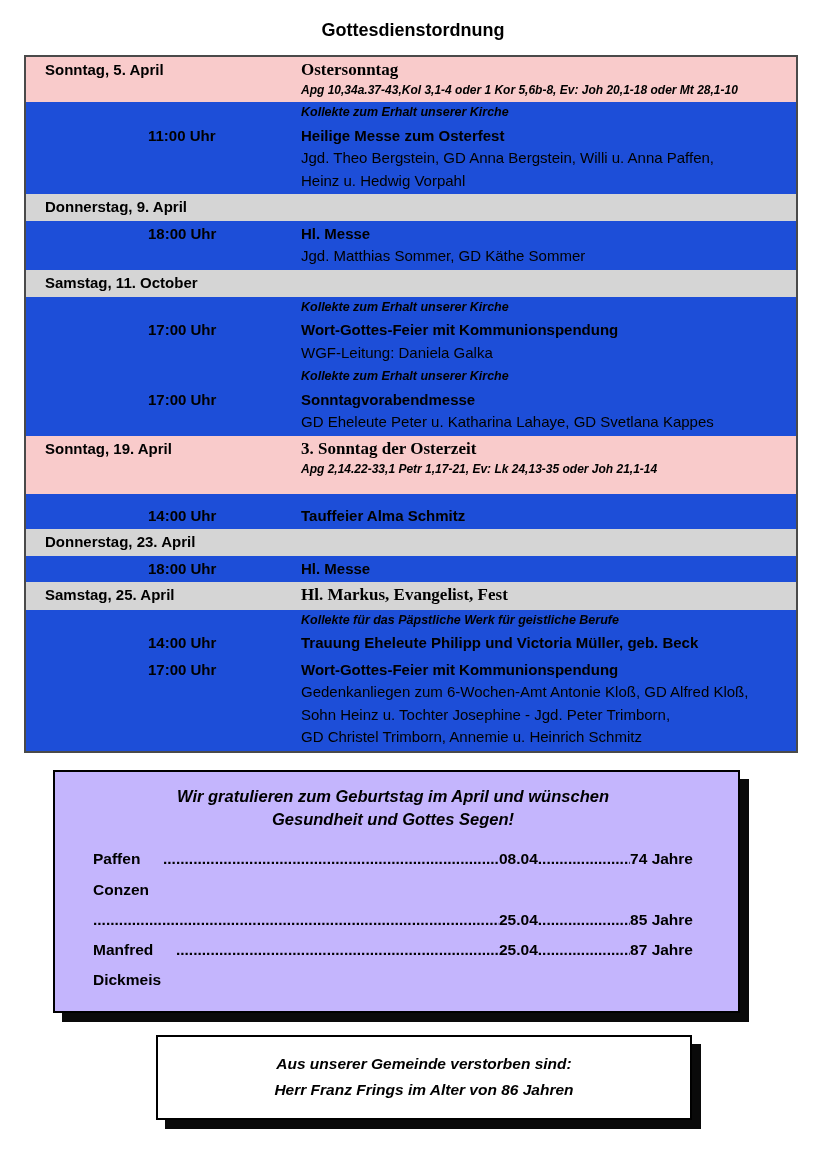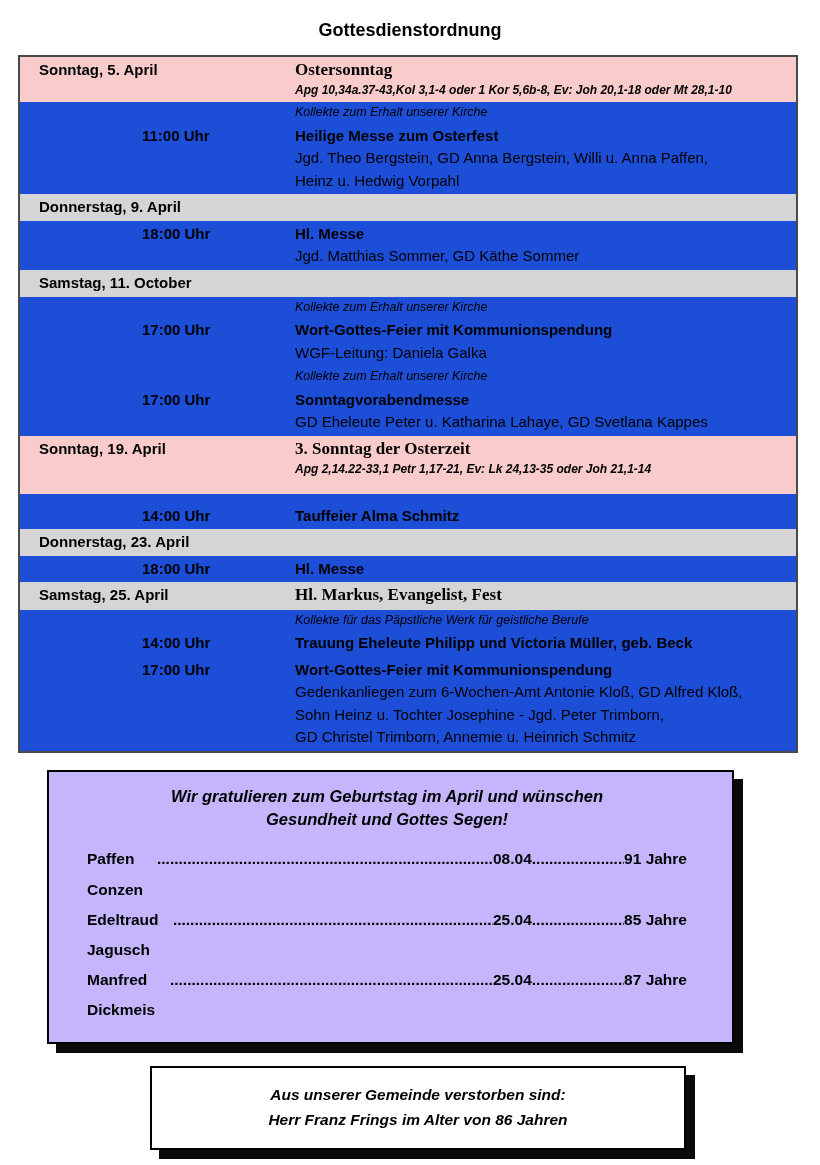--- a/index.html
+++ b/index.html
@@ -1,31 +1,31 @@
 <!DOCTYPE html>
 <html style="--pink: #f9cbcb; --gray: #d5d5d5;"><head>
 <meta charset="utf-8">
 <style>
   * { margin:0; padding:0; box-sizing:border-box; }
   html,body { width:820px; height:1165px; background:#ffffff; overflow:hidden;
               font-family:"Liberation Sans", sans-serif; color:#000; }
-  .page { position:relative; width:820px; height:1165px; }
+  .page { position:relative; width:820px; height:1165px;padding-left:6px; }
 
   .title { text-align:center; font-size:18px; font-weight:bold; padding-top:20px; letter-spacing:0; }
 
   
   .schedule { margin:14px 22px 0 18px; border:2px solid #4a4a4a; background:#1d4ed8; }
   .band { display:grid; grid-template-columns:256px 1fr; padding:2px 6px 3px 19px; align-items:start; }
   .band.pink { background:var(--pink); }
   .band.gray { background:var(--gray); }
   .band.padbottom { padding-bottom:16px; }
   .band .day { font-weight:bold; font-size:15px; line-height:1.45; }
   .band .feast { font-family:"Liberation Serif", serif; font-weight:bold; font-size:17px; line-height:1.3; }
   .band .scripture { font-size:12px; font-weight:bold; font-style:italic; line-height:1.5; }
-  .kollekte { margin-left:275px; font-size:12.5px; font-style:italic; padding:2px 0 1px; line-height:1.4; }
+  .kollekte { margin-left:275px; font-size:12.5px; font-style:italic; padding:2px 0 1px; line-height:1.4;font-weight:bold; }
   .service { display:grid; grid-template-columns:122px 153px 1fr; padding:2px 6px 2px 0; }
   .service .time { grid-column:2; font-weight:bold; font-size:15px; line-height:1.5; }
   .service .body { grid-column:3; font-size:15px; line-height:1.5; }
   .service .stitle { font-weight:bold; }
   .gapRow { height:9px; }
 
   
   .bday-box { position:relative; margin:17px 0 0 47px; width:687px; border:2px solid #000;
               background:#c4b5fd; box-shadow:9px 9px 0 #0a0a0a; padding:13px 45px 16px 38px; }
   .bday-title { text-align:center; font-weight:bold; font-style:italic; font-size:16.5px; line-height:1.45; }
@@ -149,24 +149,23 @@
     <div class="bday-title">
       <div>Wir gratulieren zum Geburtstag im April und wünschen</div>
       <div>Gesundheit und Gottes Segen!</div>
     </div>
     <div class="bday-entries">
         <div class="bday-entry">
           <div class="bname">Paffen Conzen </div>
           <div class="leader">........................................................................................................................</div>
           <div class="bdate">08.04.</div>
           <div class="leader2"> ........................................</div>
-          <div class="bage">91 Jahre</div>
+          <div class="bage">74 Jahre</div>
         </div>
         <div class="bday-entry">
-          <div class="bname">Edeltraud Jagusch </div>
           <div class="leader">........................................................................................................................</div>
           <div class="bdate">25.04.</div>
           <div class="leader2"> ........................................</div>
           <div class="bage">85 Jahre</div>
         </div>
         <div class="bday-entry">
           <div class="bname">Manfred Dickmeis </div>
           <div class="leader">........................................................................................................................</div>
           <div class="bdate">25.04.</div>
           <div class="leader2"> ........................................</div>

